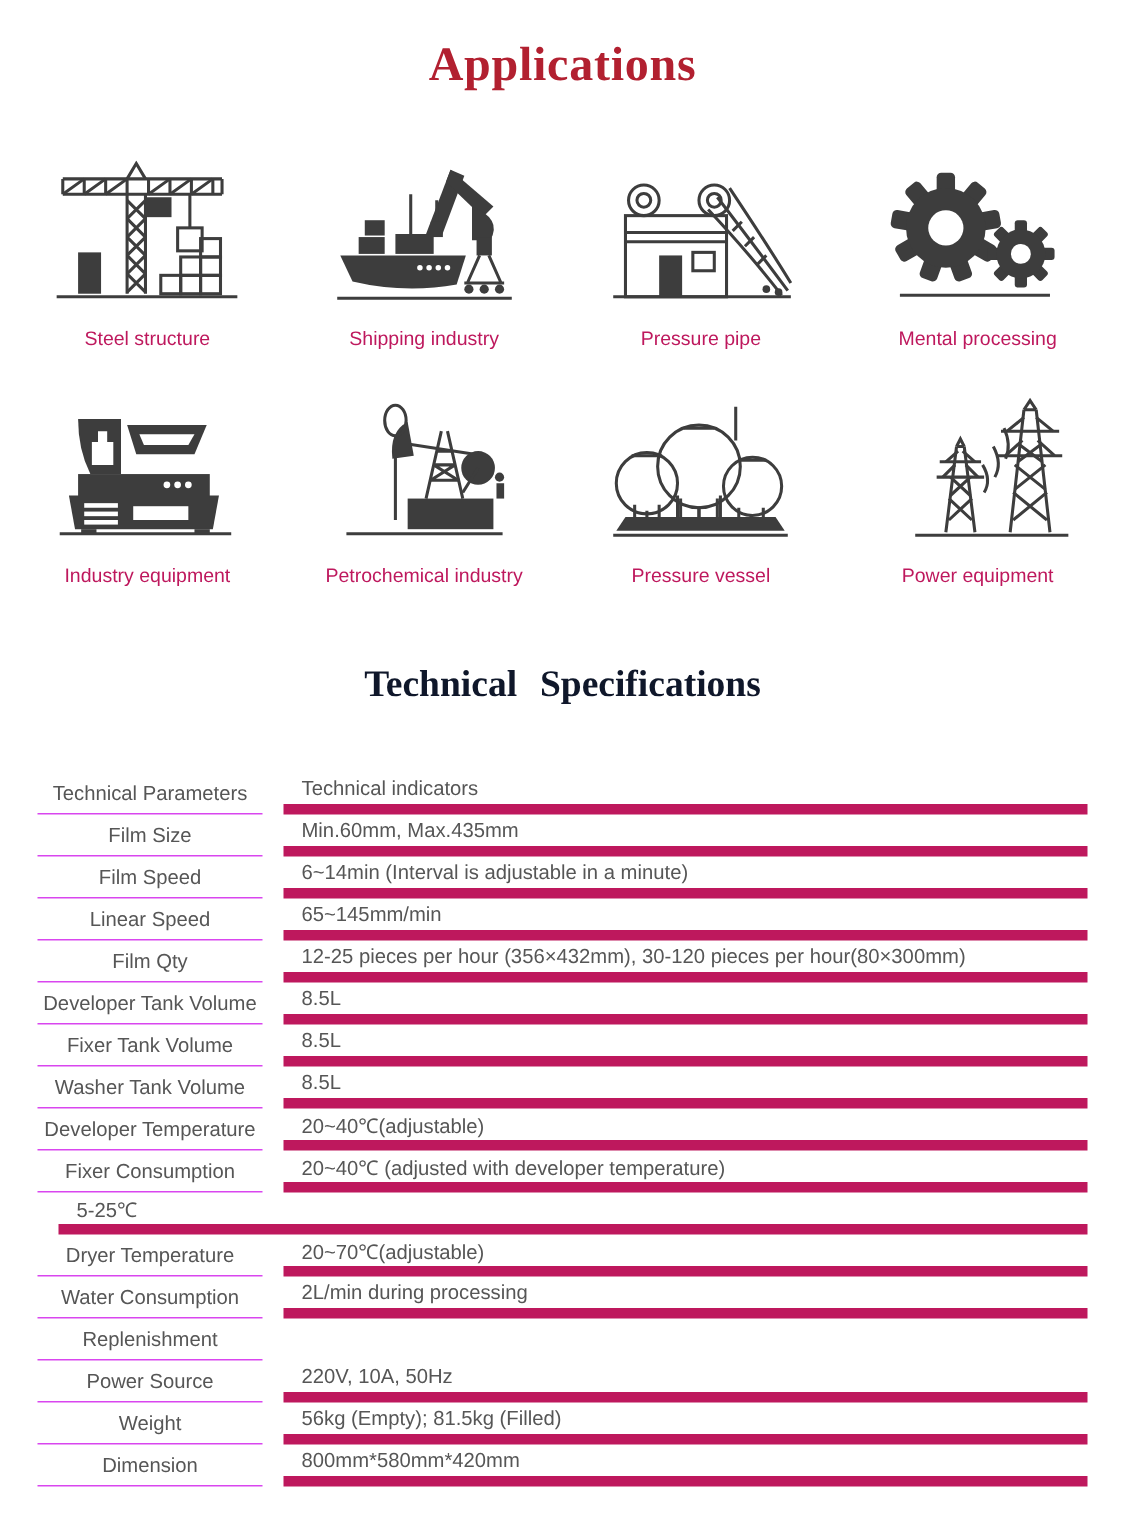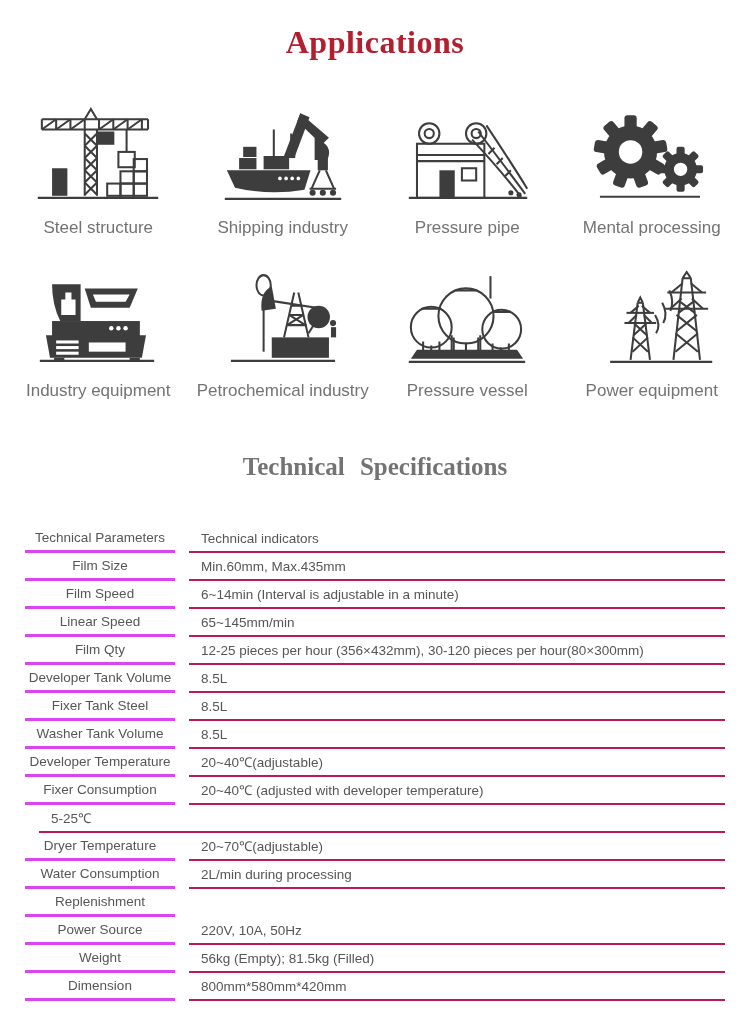--- a/index.html
+++ b/index.html
@@ -14,37 +14,37 @@
     font-weight:bold;font-size:32px;color:#b22030;letter-spacing:.5px;
   }
   .app-grid{
     display:grid;grid-template-columns:repeat(4,1fr);
     margin:46px 6px 0;row-gap:32px;
   }
   .app-cell{display:flex;flex-direction:column;align-items:center;}
   .icon-box{width:134px;height:98px;display:block;}
   .icon-box svg{width:100%;height:100%;display:block;}
   .app-label{
-    margin-top:13px;font-size:17px;color:#737373;white-space:nowrap;
+    margin-top:13px;font-size:13px;color:#be185d;white-space:nowrap;
   }
   .spec-title{
     margin:52px 0 0;text-align:center;
     font-family:"Liberation Serif","DejaVu Serif",serif;
-    font-weight:bold;font-size:25px;color:#737373;word-spacing:9px;
+    font-weight:bold;font-size:25px;color:#0f172a;word-spacing:9px;
   }
   .spec-table{margin:44px auto 0;width:700px;}
   .spec-row{display:flex;height:28px;}
   .cell-param{
-    width:150px;border-bottom:3px solid #d946ef;
+    width:150px;border-bottom:1px solid #d946ef;
     display:flex;align-items:center;justify-content:center;
     font-size:13.5px;color:#565656;white-space:nowrap;
   }
   .col-gap{width:14px;}
   .cell-value{
-    flex:1;border-bottom:2px solid #be185d;
+    flex:1;border-bottom:7px solid #be185d;
     display:flex;align-items:center;padding-left:12px;
     font-size:13.5px;color:#565656;white-space:nowrap;
   }
   .ic{stroke:#3d3d3d;fill:none;stroke-width:2;}
   .icf{fill:#3d3d3d;stroke:none;}
 </style>
 </head>
 <body>
 
 <h1 class="app-title">Applications</h1>
@@ -309,21 +309,21 @@
     <div class="cell-param">Film Qty</div>
     <div class="col-gap"></div>
     <div class="cell-value">12-25 pieces per hour (356×432mm), 30-120 pieces per hour(80×300mm)</div>
   </div>
   <div class="spec-row">
     <div class="cell-param">Developer Tank Volume</div>
     <div class="col-gap"></div>
     <div class="cell-value">8.5L</div>
   </div>
   <div class="spec-row">
-    <div class="cell-param">Fixer Tank Steel</div>
+    <div class="cell-param">Fixer Tank Volume</div>
     <div class="col-gap"></div>
     <div class="cell-value">8.5L</div>
   </div>
   <div class="spec-row">
     <div class="cell-param">Washer Tank Volume</div>
     <div class="col-gap"></div>
     <div class="cell-value">8.5L</div>
   </div>
   <div class="spec-row">
     <div class="cell-param">Developer Temperature</div>

